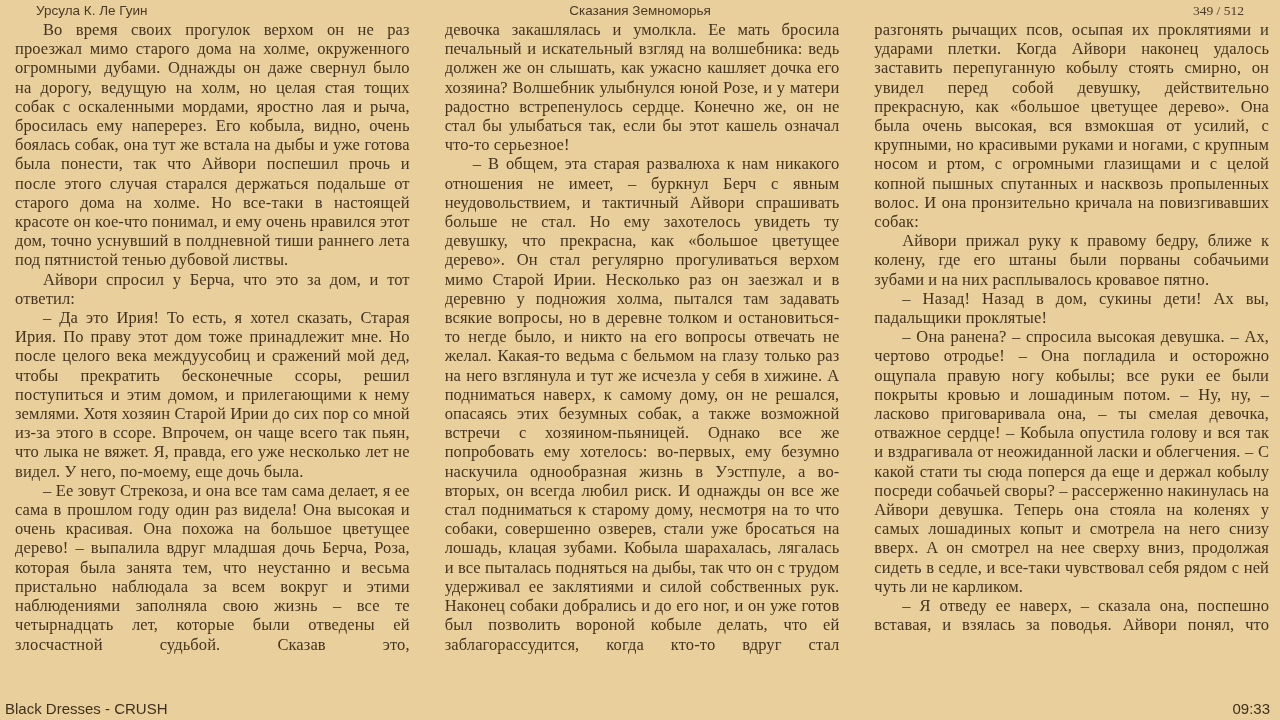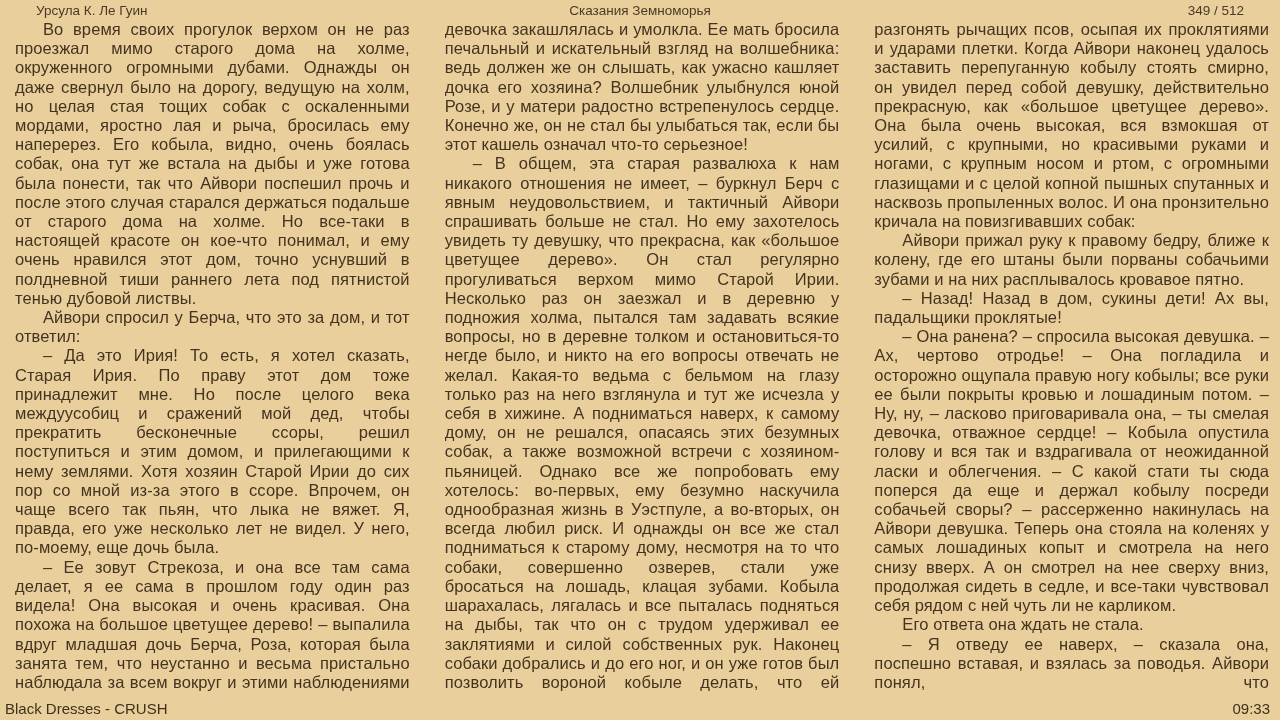--- a/index.html
+++ b/index.html
@@ -25,29 +25,30 @@
     right: 0;
     height: 18px;
     padding: 0 36px;
     font-size: 13.5px;
     line-height: 18px;
     color: #4a3a26;
     box-sizing: border-box;
   }
   .header .author { position: absolute; left: 36px; top: 0; }
   .header .title  { position: absolute; left: 50%; transform: translateX(-50%); top: 0; white-space: nowrap; }
-  .header .pages  { position: absolute; right: 36px; top: 0; }
+  .header .pages  { position: absolute; right: 36px; top: 0; font-family: Liberation Serif, serif; }
   .main {
     position: absolute;
     top: 20px;
     left: 15px;
     right: 11px;
     bottom: 27px;
     display: flex;
     gap: 35px;
+    font-family: Liberation Serif, serif;
   }
   .column {
     flex: 1 1 0;
     overflow: hidden;
     text-align: justify;
     font-size: 16.5px;
     line-height: 19.2px;
     letter-spacing: 0.1px;
   }
   .column p {
@@ -89,21 +90,20 @@
     </div>
     <div class="column">
       <p class="cont">девочка закашлялась и умолкла. Ее мать бросила печальный и искательный взгляд на волшебника: ведь должен же он слышать, как ужасно кашляет дочка его хозяина? Волшебник улыбнулся юной Розе, и у матери радостно встрепенулось сердце. Конечно же, он не стал бы улыбаться так, если бы этот кашель означал что-то серьезное!</p>
       <p class="open">– В общем, эта старая развалюха к нам никакого отношения не имеет, – буркнул Берч с явным неудовольствием, и тактичный Айвори спрашивать больше не стал. Но ему захотелось увидеть ту девушку, что прекрасна, как «большое цветущее дерево». Он стал регулярно прогуливаться верхом мимо Старой Ирии. Несколько раз он заезжал и в деревню у подножия холма, пытался там задавать всякие вопросы, но в деревне толком и остановиться-то негде было, и никто на его вопросы отвечать не желал. Какая-то ведьма с бельмом на глазу только раз на него взглянула и тут же исчезла у себя в хижине. А подниматься наверх, к самому дому, он не решался, опасаясь этих безумных собак, а также возможной встречи с хозяином-пьяницей. Однако все же попробовать ему хотелось: во-первых, ему безумно наскучила однообразная жизнь в Уэстпуле, а во-вторых, он всегда любил риск. И однажды он все же стал подниматься к старому дому, несмотря на то что собаки, совершенно озверев, стали уже бросаться на лошадь, клацая зубами. Кобыла шарахалась, лягалась и все пыталась подняться на дыбы, так что он с трудом удерживал ее заклятиями и силой собственных рук. Наконец собаки добрались и до его ног, и он уже готов был позволить вороной кобыле делать, что ей заблагорассудится, когда кто-то вдруг стал</p>
     </div>
     <div class="column">
       <p class="cont">разгонять рычащих псов, осыпая их проклятиями и ударами плетки. Когда Айвори наконец удалось заставить перепуганную кобылу стоять смирно, он увидел перед собой девушку, действительно прекрасную, как «большое цветущее дерево». Она была очень высокая, вся взмокшая от усилий, с крупными, но красивыми руками и ногами, с крупным носом и ртом, с огромными глазищами и с целой копной пышных спутанных и насквозь пропыленных волос. И она пронзительно кричала на повизгивавших собак:</p>
       <p>Айвори прижал руку к правому бедру, ближе к колену, где его штаны были порваны собачьими зубами и на них расплывалось кровавое пятно.</p>
       <p>– Назад! Назад в дом, сукины дети! Ах вы, падальщики проклятые!</p>
       <p>– Она ранена? – спросила высокая девушка. – Ах, чертово отродье! – Она погладила и осторожно ощупала правую ногу кобылы; все руки ее были покрыты кровью и лошадиным потом. – Ну, ну, – ласково приговаривала она, – ты смелая девочка, отважное сердце! – Кобыла опустила голову и вся так и вздрагивала от неожиданной ласки и облегчения. – С какой стати ты сюда поперся да еще и держал кобылу посреди собачьей своры? – рассерженно накинулась на Айвори девушка. Теперь она стояла на коленях у самых лошадиных копыт и смотрела на него снизу вверх. А он смотрел на нее сверху вниз, продолжая сидеть в седле, и все-таки чувствовал себя рядом с ней чуть ли не карликом.</p>
-      <p>Его ответа она ждать не стала.</p>
       <p class="open">– Я отведу ее наверх, – сказала она, поспешно вставая, и взялась за поводья. Айвори понял, что</p>
     </div>
   </div>
 
   <div class="footer">
     <span class="now-playing">Black Dresses - CRUSH</span>
     <span class="clock">09:33</span>
   </div>
 
 </div>

